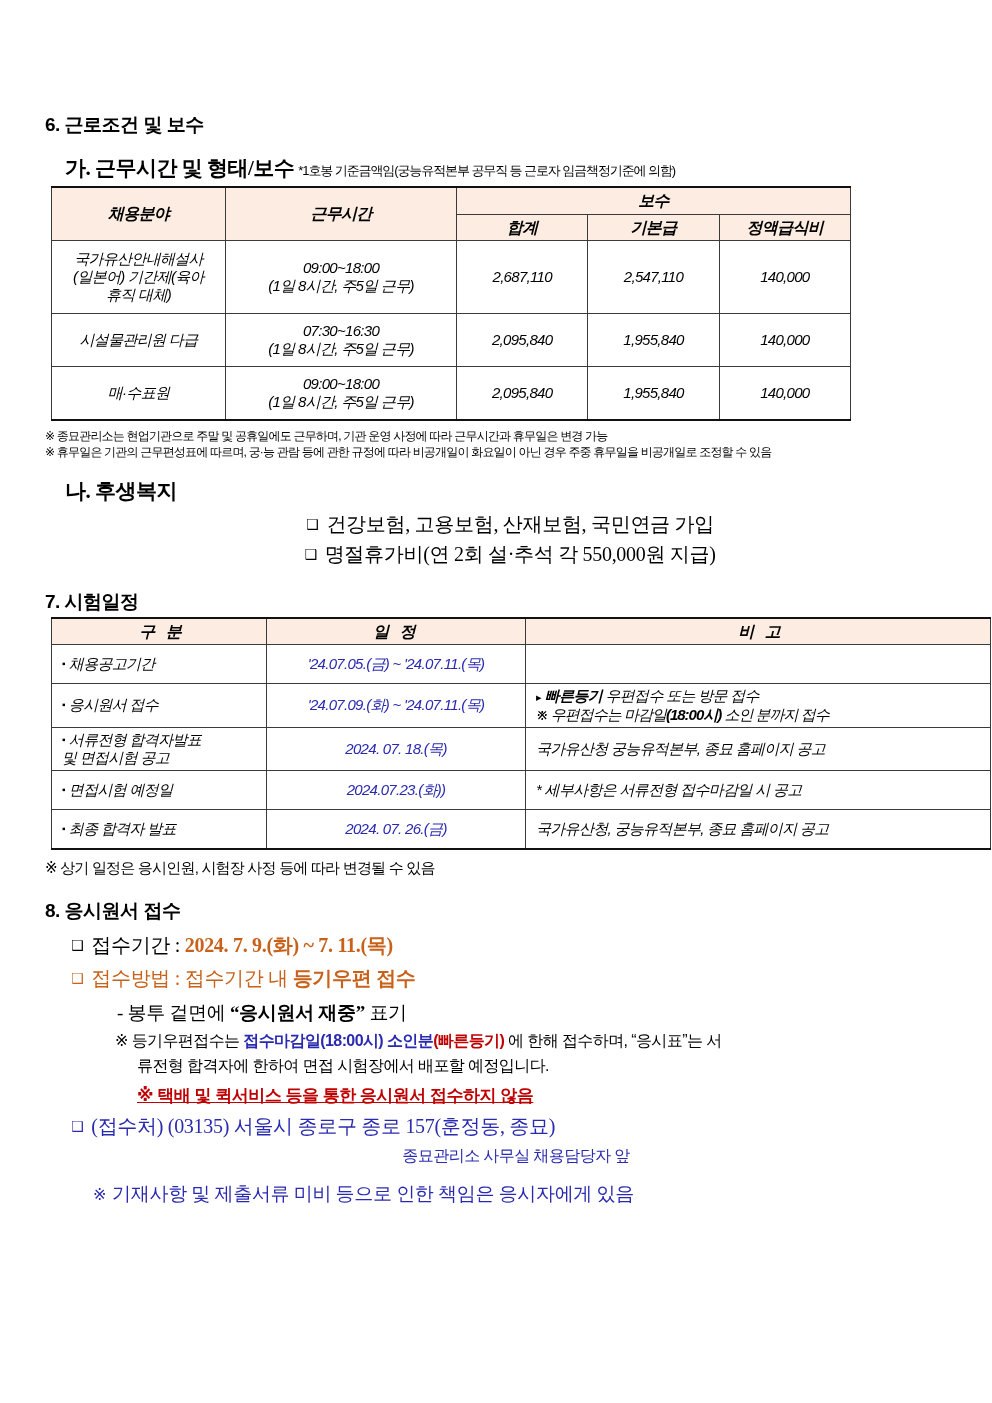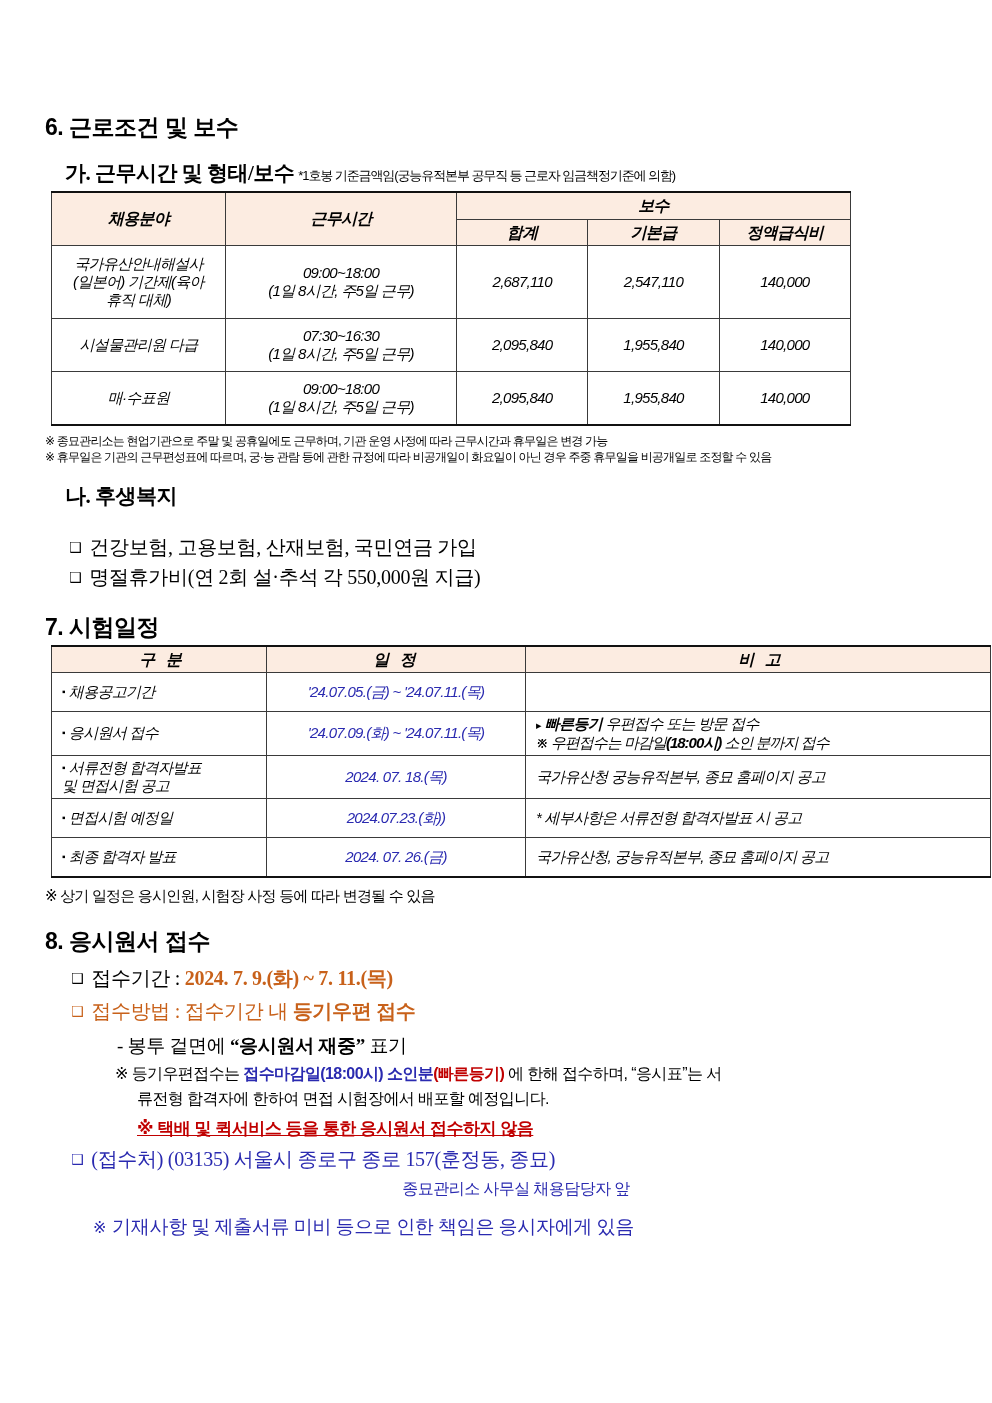--- a/index.html
+++ b/index.html
@@ -24,21 +24,21 @@
   }
   .wrap {
     width: 910px;
     margin: 0 auto;
   }
 
   
   .h-sec {
     font-family: "Liberation Sans", "DejaVu Sans", sans-serif;
     font-weight: bold;
-    font-size: 23px;
+    font-size: 19px;
     letter-spacing: -0.5px;
     margin: 0 0 2px 0;
     padding-left: 4px;
   }
   .h-sub {
     font-family: "Liberation Serif", "DejaVu Serif", serif;
     font-weight: bold;
     font-size: 21px;
     letter-spacing: -0.5px;
     padding-left: 24px;
@@ -120,21 +120,21 @@
     letter-spacing: -0.8px;
     line-height: 1.32;
     margin: 8px 0 0 0;
     padding-left: 4px;
     text-indent: 0;
   }
   .note .hang { display: block; padding-left: 22px; text-indent: -22px; }
   .note-s { font-size: 15px; }
 
   
-  .ol-list { margin: 22px 0 0 0; padding: 0; list-style: none; }
+  .ol-list { margin: 4px 0 0 0; padding: 0; list-style: none; text-align: center; }
   .ol-list li {
     font-family: "Liberation Serif", "DejaVu Serif", serif;
     font-size: 20px;
     letter-spacing: -0.3px;
     line-height: 1.5;
     padding-left: 50px;
     text-indent: -22px;
   }
   .ol-list li::before {
     content: "\2751";
@@ -301,21 +301,21 @@
             <td class="c-div"><span class="bullet">서류전형 합격자발표<br>및 면접시험 공고</span></td>
             <td class="c-date"><span class="date">2024. 07. 18.(목)</span></td>
             <td class="c-rem">
               <div>국가유산청 궁능유적본부, 종묘 홈페이지 공고</div>
             </td>
           </tr>
           <tr>
             <td class="c-div"><span class="bullet">면접시험 예정일</span></td>
             <td class="c-date"><span class="date">2024.07.23.(화))</span></td>
             <td class="c-rem">
-              <div>* 세부사항은 서류전형 합격자발표 시 공고</div>
+              <div>* 세부사항은 서류전형 접수마감일 시 공고</div>
             </td>
           </tr>
           <tr>
             <td class="c-div"><span class="bullet">최종 합격자 발표</span></td>
             <td class="c-date"><span class="date">2024. 07. 26.(금)</span></td>
             <td class="c-rem">
               <div>국가유산청, 궁능유적본부, 종묘 홈페이지 공고</div>
             </td>
           </tr>
         </tbody>

